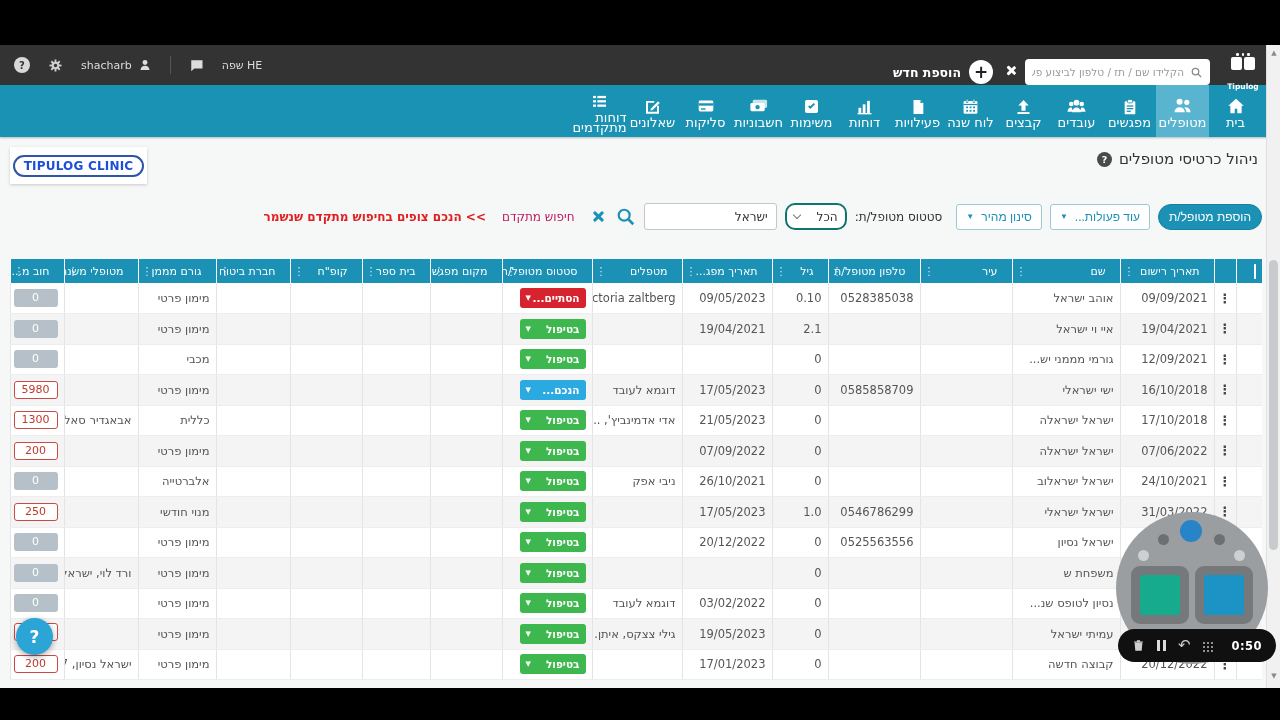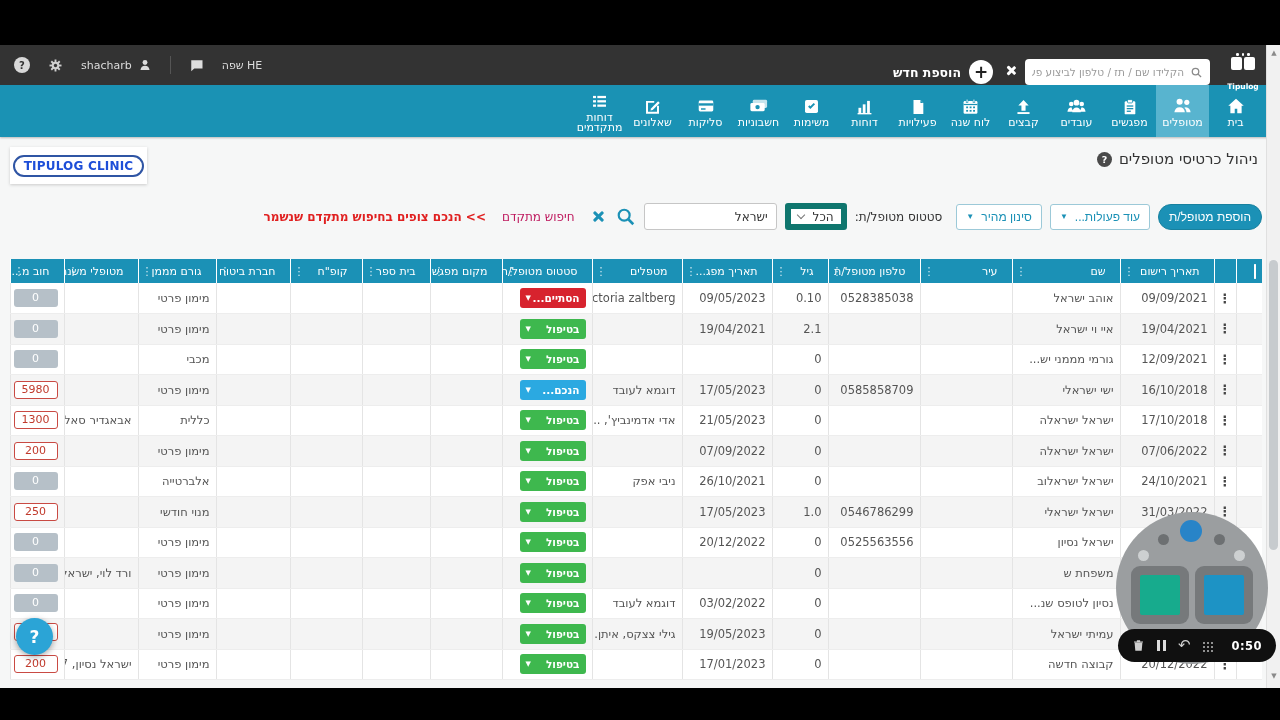--- a/index.html
+++ b/index.html
@@ -28,35 +28,35 @@
   .brand .bot i { display:block; width:11px; height:13px; background:#fff; border-radius:2px; }
   .brand .dots { display:flex; justify-content:center; gap:3px; margin-bottom:1px; }
   .brand .dots i { width:2.5px; height:2.5px; background:#fff; border-radius:50%; }
   .brand .txt { color:#fff; font-size:7.5px; font-weight:bold; margin-top:12px; }
 
   
   .navbar { direction:rtl; height:52px; background:#1a92b4; display:flex; padding-right:18px; box-shadow:0 1px 2px rgba(0,0,0,.25); }
   .nav-item { width:53px; height:52px; display:flex; flex-direction:column; align-items:center; justify-content:center; gap:2px; color:#fff; cursor:pointer; }
   .nav-item.active { background:#58b4cf; }
   .nav-item .ic { height:22px; display:flex; align-items:flex-end; }
-  .nav-item .lb { font-size:11px; line-height:10.5px; text-align:center; white-space:pre-line; }
+  .nav-item .lb { font-size:13px; line-height:10.5px; white-space:pre-line; }
 
   
   .content { position:relative; height:551px; direction:rtl; }
   .logo-card { position:absolute; left:10px; top:10px; width:137px; height:37px; background:#fff; box-shadow:0 1px 3px rgba(0,0,0,.18); display:flex; align-items:center; justify-content:center; direction:ltr; }
   .logo-pill { border:2px solid #2f55a4; border-radius:14px; color:#1d4ed8; font-size:12px; font-weight:bold; padding:2px 9px; letter-spacing:.2px; white-space:nowrap; }
   .page-title { position:absolute; right:22px; top:13px; display:flex; align-items:center; gap:7px; font-size:15px; color:#333; }
   .title-help { width:15px; height:15px; border-radius:50%; background:#4a4a4a; color:#fff; font-size:9.5px; font-weight:bold; display:flex; align-items:center; justify-content:center; }
 
   .filter-row { position:absolute; right:18px; top:66px; display:flex; align-items:center; gap:8px; font-size:12px; }
   .btn-teal { background:#1b91b6; color:#fff; border:1px solid #17819f; border-radius:13px; padding:5px 10px; font-size:12px; cursor:pointer; white-space:nowrap; }
   .btn-ghost { background:#fff; color:#1b91b6; border:1px solid #9cc9d8; border-radius:3px; padding:5px 9px; font-size:12px; cursor:pointer; display:flex; align-items:center; gap:7px; white-space:nowrap; }
   .btn-ghost .caret { font-size:8px; }
   .flt-label { color:#333; margin-right:6px; white-space:nowrap; }
-  .select { width:62px; height:27px; background:#fff; border:6px solid #0f766e; border-radius:3px; display:flex; align-items:center; justify-content:space-between; padding:0 7px; color:#333; cursor:pointer; }
+  .select { width:62px; height:27px; background:#fff; border:2px solid #0f766e; border-radius:10px; display:flex; align-items:center; justify-content:space-between; padding:0 7px; color:#333; cursor:pointer; }
   .chev { width:6px; height:6px; border-left:1.5px solid #777; border-bottom:1.5px solid #777; transform:rotate(-45deg); margin-top:-3px; }
   .text-input { width:133px; height:27px; border:1px solid #c6c6c6; border-radius:3px; padding:0 8px; font-size:12px; direction:rtl; color:#333; font-family:inherit; outline:none; background:#fff; }
   .icon-btn { cursor:pointer; display:flex; align-items:center; }
   .teal-x { color:#1b91b6; margin:0 3px; }
   .teal-x .xmark::before,.teal-x .xmark::after{ width:3px; }
   .adv-link { color:#be185d; cursor:pointer; white-space:nowrap; margin-right:6px; }
   .saved-notice { color:#e02020; font-weight:bold; font-size:12px; white-space:nowrap; margin-right:8px; }
 
   
   .table-wrap { position:absolute; right:18px; left:10px; top:122px; background:#fff; }

